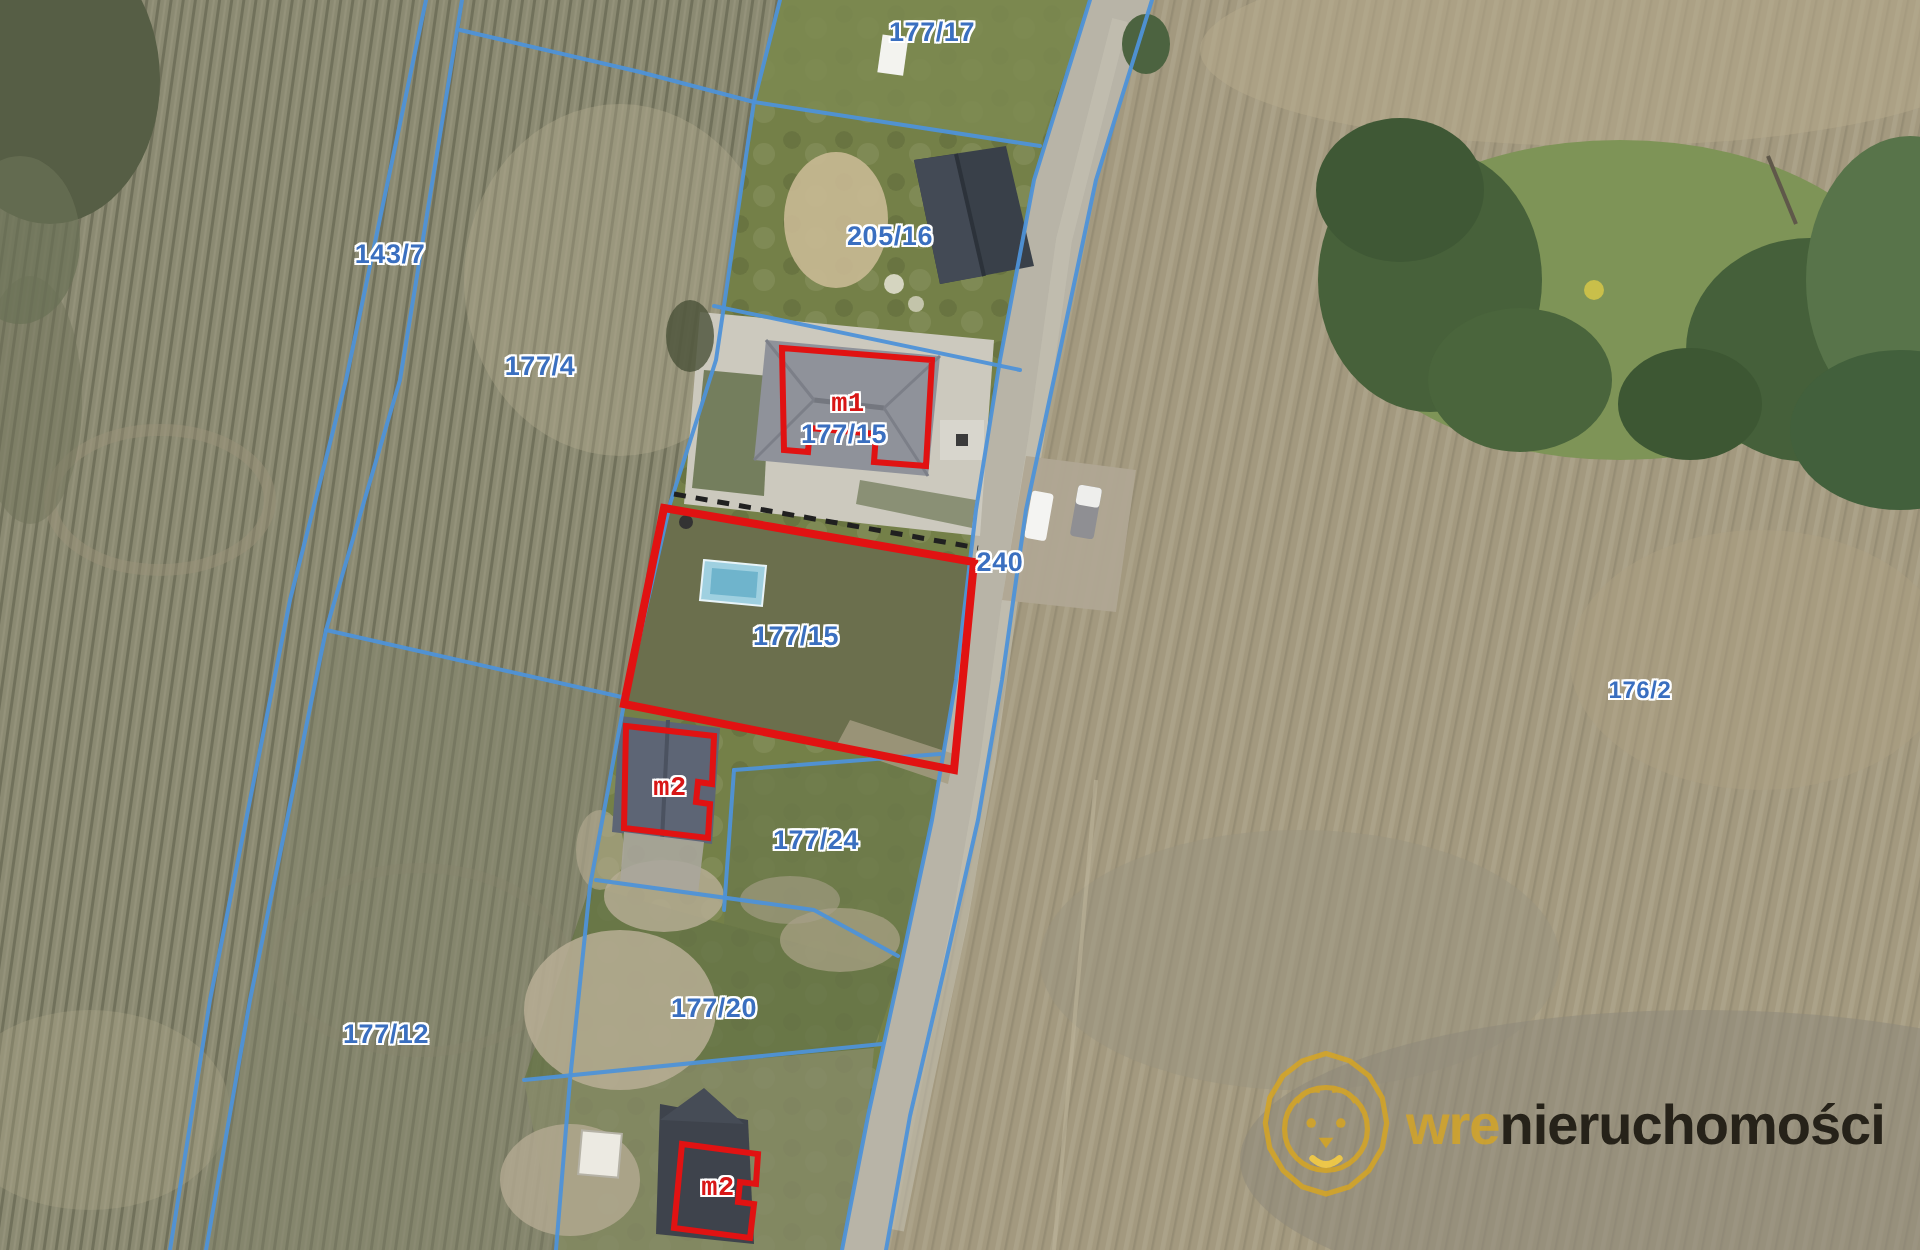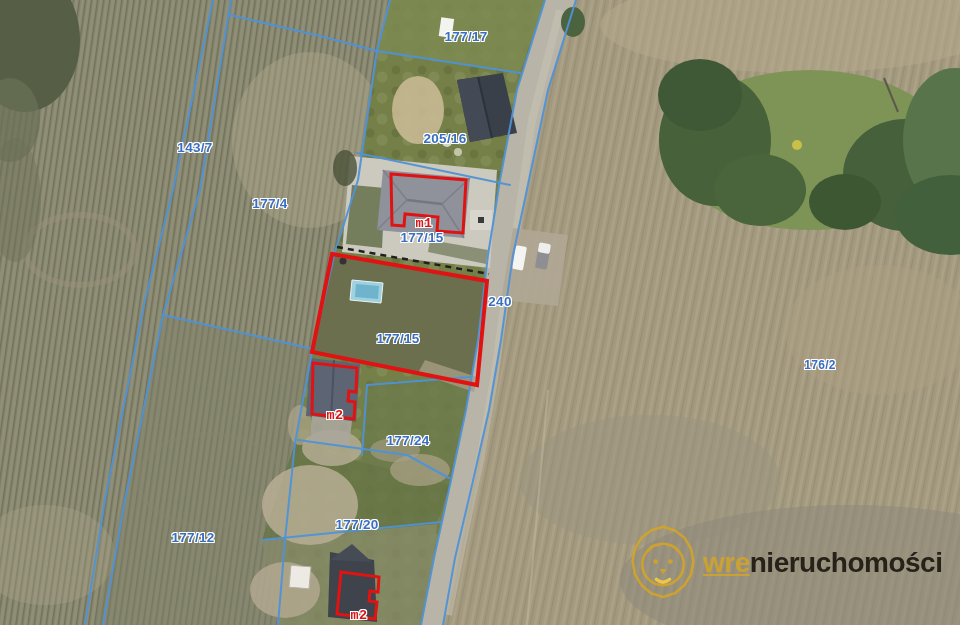--- a/index.html
+++ b/index.html
@@ -13,31 +13,30 @@
     fill:none;stroke:var(--boundary-blue,#4e92d8);stroke-width:2;stroke-linejoin:round;stroke-linecap:round;opacity:.95;
   }
   .red-shapes path, .red-shapes polygon{
     fill:none;stroke:var(--highlight-red,#e11212);stroke-linejoin:miter;
   }
   .lbl{
     position:absolute;transform:translate(-50%,-50%);
     font-weight:bold;font-size:13.5px;letter-spacing:.3px;white-space:nowrap;
     text-shadow:-1px -1px 0 #fff,1px -1px 0 #fff,-1px 1px 0 #fff,1px 1px 0 #fff,
                 -1px 0 0 #fff,1px 0 0 #fff,0 -1px 0 #fff,0 1px 0 #fff;
-    margin-top:20px;
   }
   .lbl.blue{color:var(--parcel-label-blue,#3a6fc0);}
   .lbl.red{color:var(--marker-label-red,#d81616);font-family:Liberation Mono, monospace;}
   .lbl.small{font-size:12px;text-align:right;}
   .watermark{
     position:absolute;left:626px;top:524px;display:flex;align-items:center;
   }
   .lion{width:74px;height:78px;opacity:.82;margin-right:3px;flex:0 0 auto;}
   .wm-text{font-size:28px;font-weight:600;letter-spacing:-.5px;white-space:nowrap;}
-  .wre{color:var(--logo-gold,#d9a61f);opacity:.78;text-decoration:underline;}
+  .wre{color:var(--logo-gold,#d9a61f);opacity:.78;}
   .wm-name{color:var(--logo-text-dark,#262219);}
 </style>
 </head>
 <body>
 
 <div id="stage">
 
   <svg class="imagery" width="960" height="625" viewBox="0 0 960 625">
     <defs>
       <pattern id="stripesL" width="6" height="6" patternUnits="userSpaceOnUse" patternTransform="rotate(8)">

